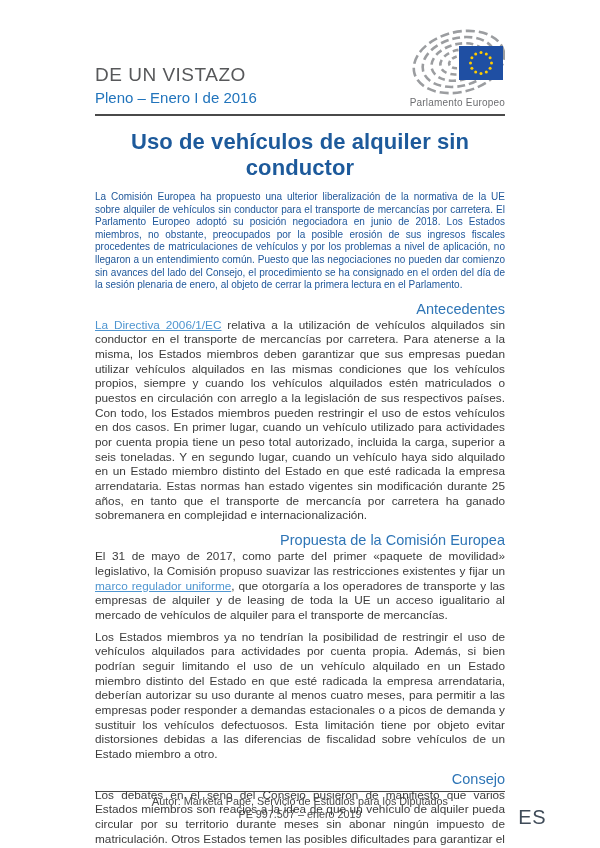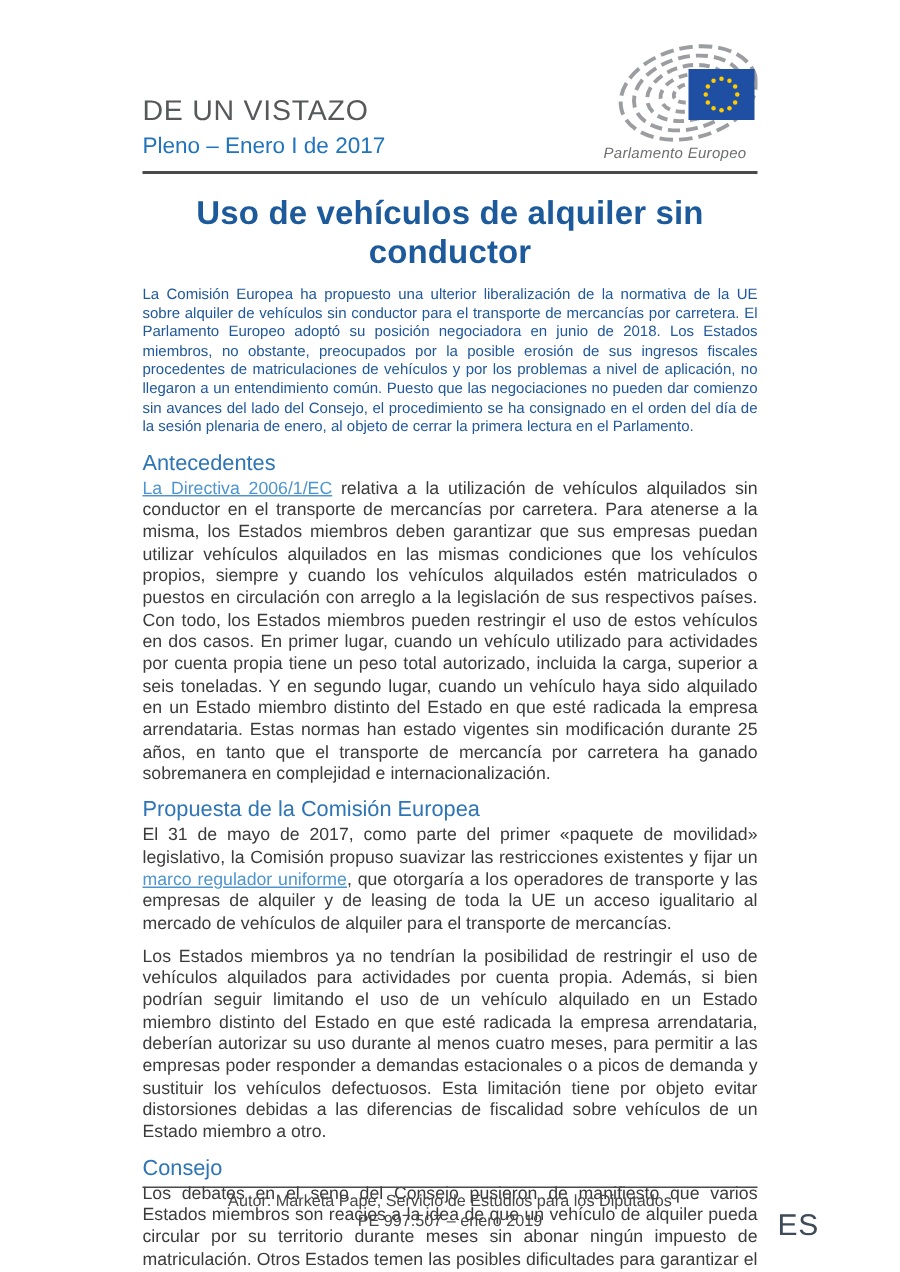--- a/index.html
+++ b/index.html
@@ -22,21 +22,21 @@
     padding-bottom: 6px;
   }
   .header-left { padding-bottom: 2px; }
   .kicker {
     font-size: 19px; color: #57585a; letter-spacing: 0.5px;
     line-height: 1.25;
   }
   .subtitle {
     font-size: 15px; color: #2174bc; margin-top: 2px;
   }
-  .logo-block { text-align: center; width: 110px; font-style: italic; }
+  .logo-block { text-align: right; width: 110px; }
   .logo-block svg { display: block; margin-left: auto; }
   .logo-caption {
     font-size: 10px; color: #6d6e71; margin-top: 1px; letter-spacing: 0.2px;
     white-space: nowrap;
   }
 
   
   .doc-title {
     text-align: center;
     font-size: 22px; font-weight: 600; color: #1d5a9b;
@@ -48,21 +48,21 @@
   .intro {
     margin-top: 10px;
     font-size: 10px; line-height: 1.26;
     color: #20589b;
     text-align: justify;
   }
 
   
   .sec-heading {
     margin-top: 9px; margin-bottom: 1px;
-    font-size: 14.5px; color: #2e75b6; font-weight: 500;
+    font-size: 14.5px; color: #2e75b6; font-weight: 500; text-align: right;
   }
   .para {
     font-size: 11.8px; line-height: 1.245;
     color: #3b3b3b;
     text-align: justify;
   }
   .para + .para { margin-top: 7px; }
   .lnk { color: #4e95d0; text-decoration: underline; cursor: pointer; }
 
   
@@ -81,21 +81,21 @@
 </style>
 </head>
 <body>
 
 <div class="page">
   <div class="content">
 
     <div class="header">
       <div class="header-left">
         <div class="kicker">DE UN VISTAZO</div>
-        <div class="subtitle">Pleno – Enero I de 2017</div>
+        <div class="subtitle">Pleno – Enero I de 2016</div>
       </div>
       <div class="logo-block">
         <svg width="104" height="72" viewBox="0 0 104 72">
           <g transform="rotate(-14 58 38)" fill="none" stroke="#9b9da0">
             <ellipse cx="58" cy="38" rx="46" ry="30" stroke-width="2.6" stroke-dasharray="9 4"></ellipse>
             <ellipse cx="58" cy="38" rx="37" ry="24" stroke-width="2.6" stroke-dasharray="8 4"></ellipse>
             <ellipse cx="58" cy="38" rx="28" ry="18" stroke-width="2.6" stroke-dasharray="7 4"></ellipse>
             <ellipse cx="58" cy="38" rx="19" ry="12" stroke-width="2.6" stroke-dasharray="6 4"></ellipse>
             <ellipse cx="58" cy="38" rx="10" ry="6" stroke-width="2.6" stroke-dasharray="5 3"></ellipse>
           </g>

